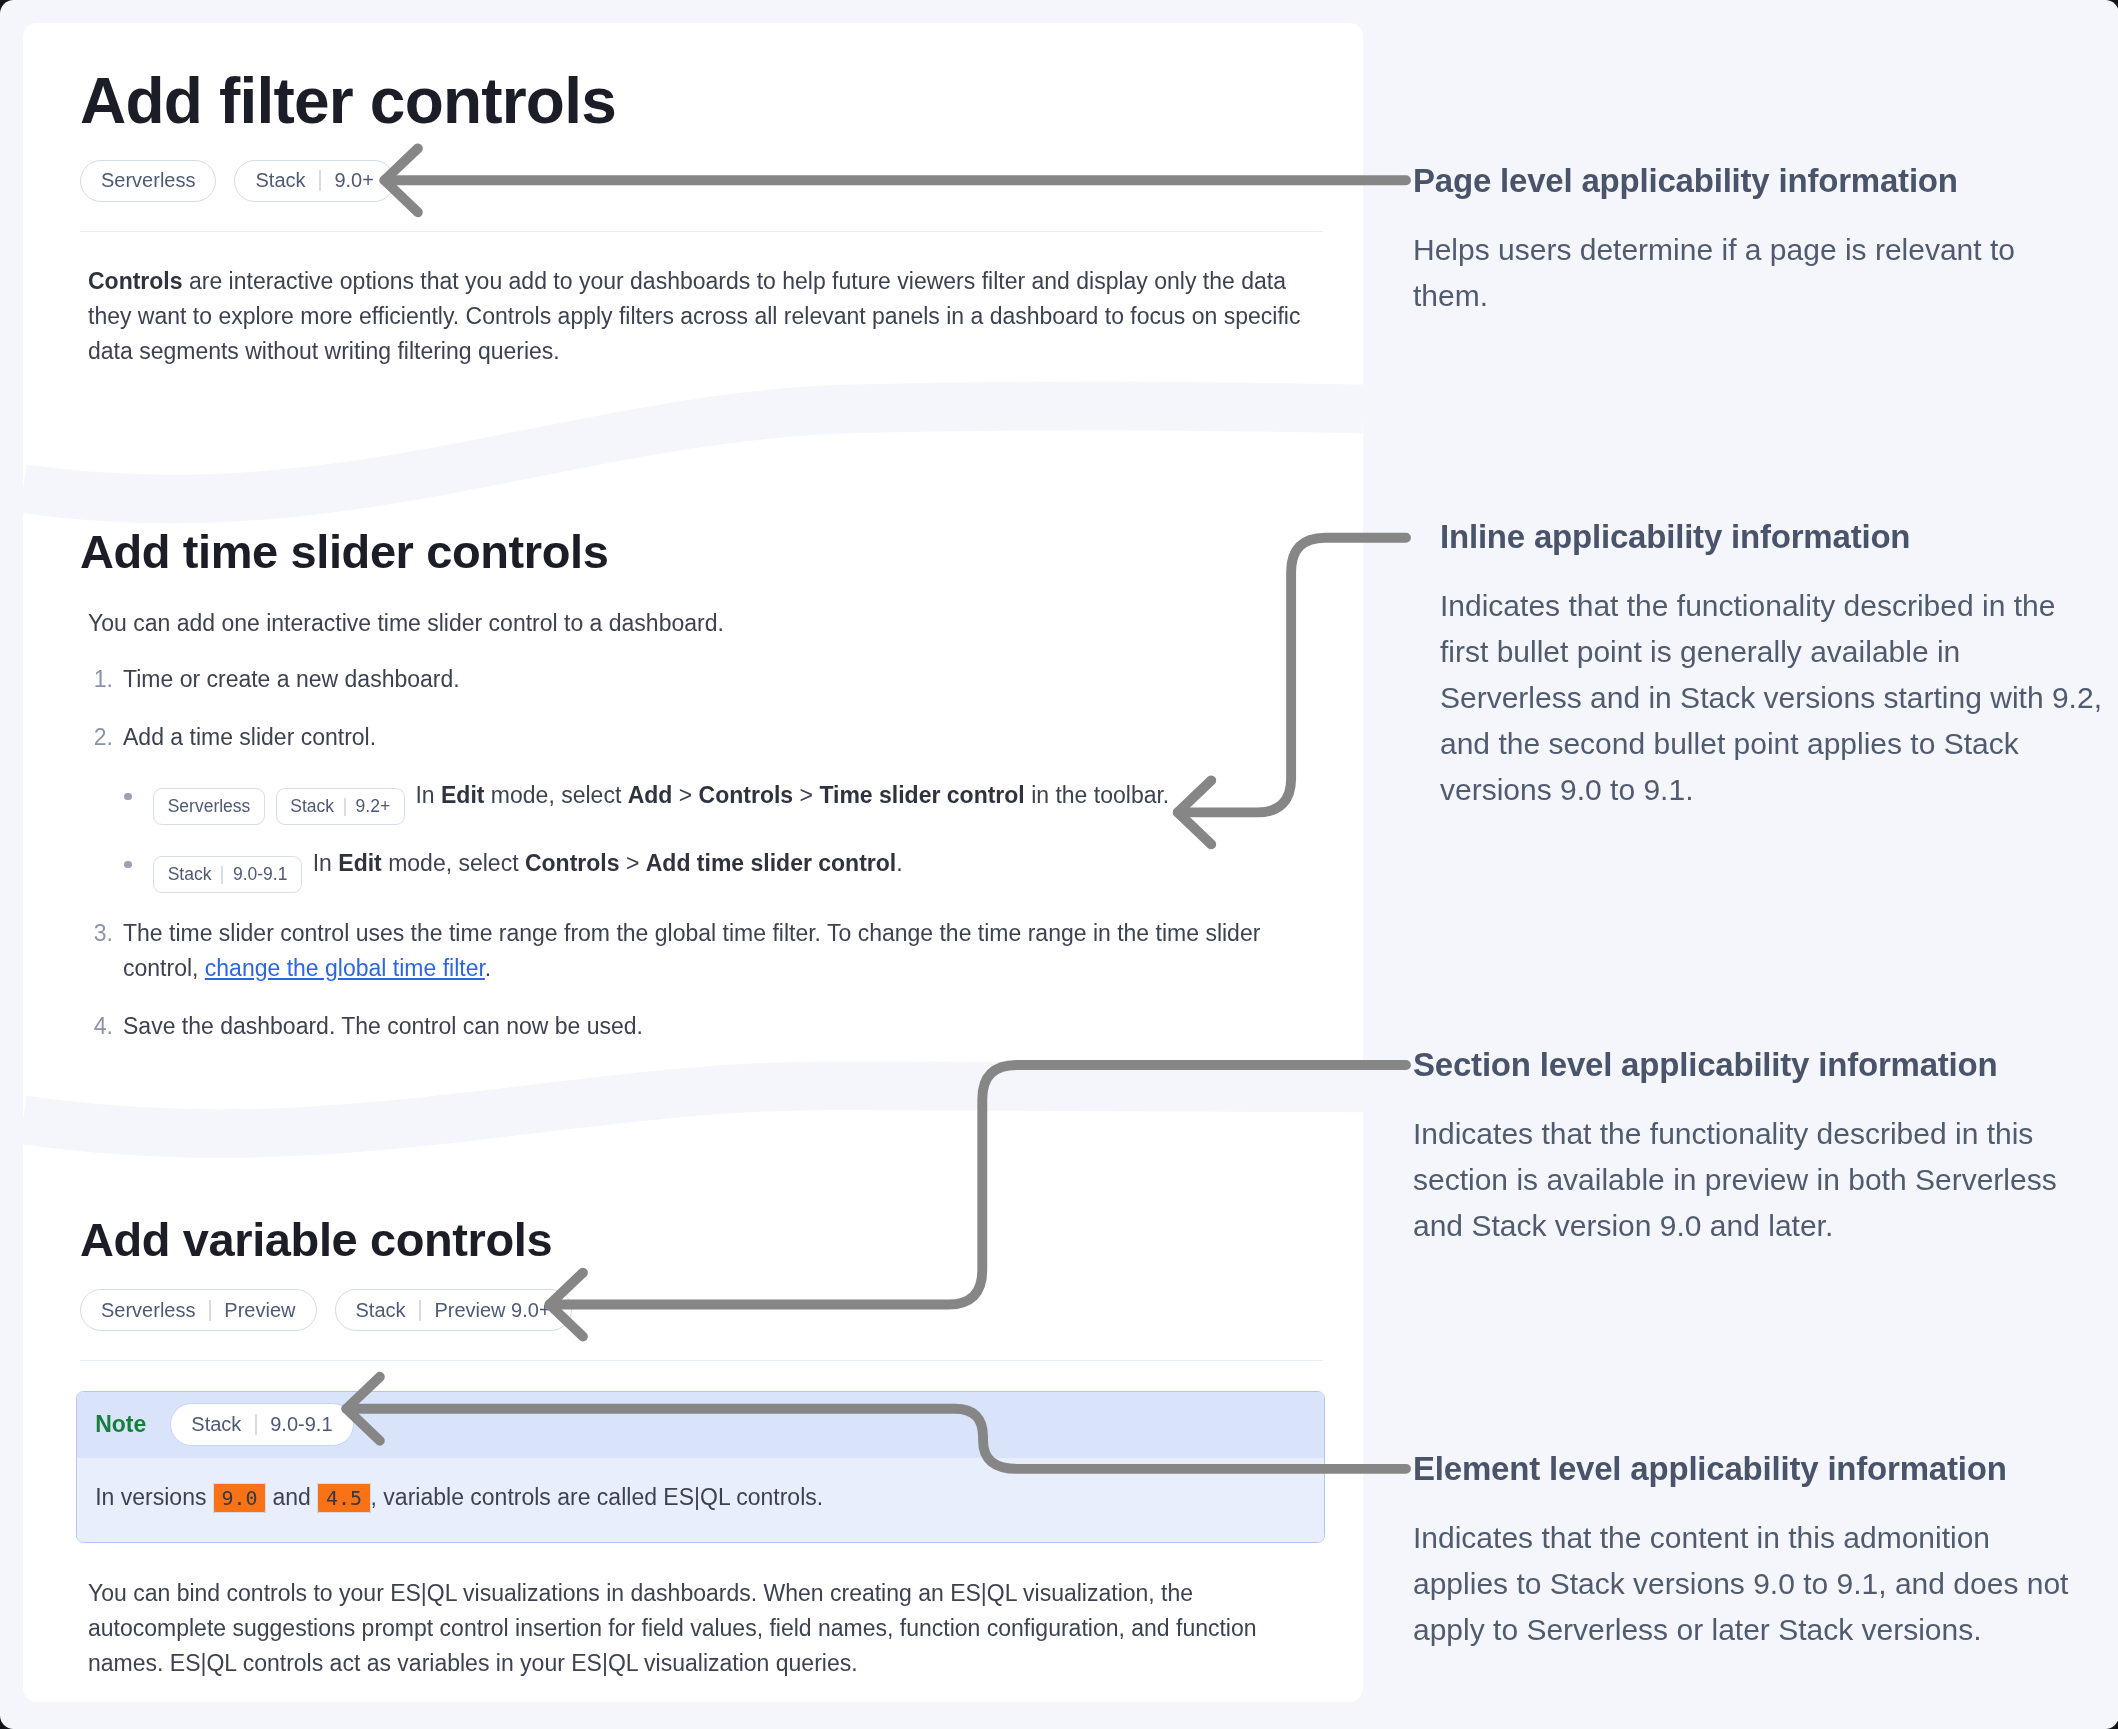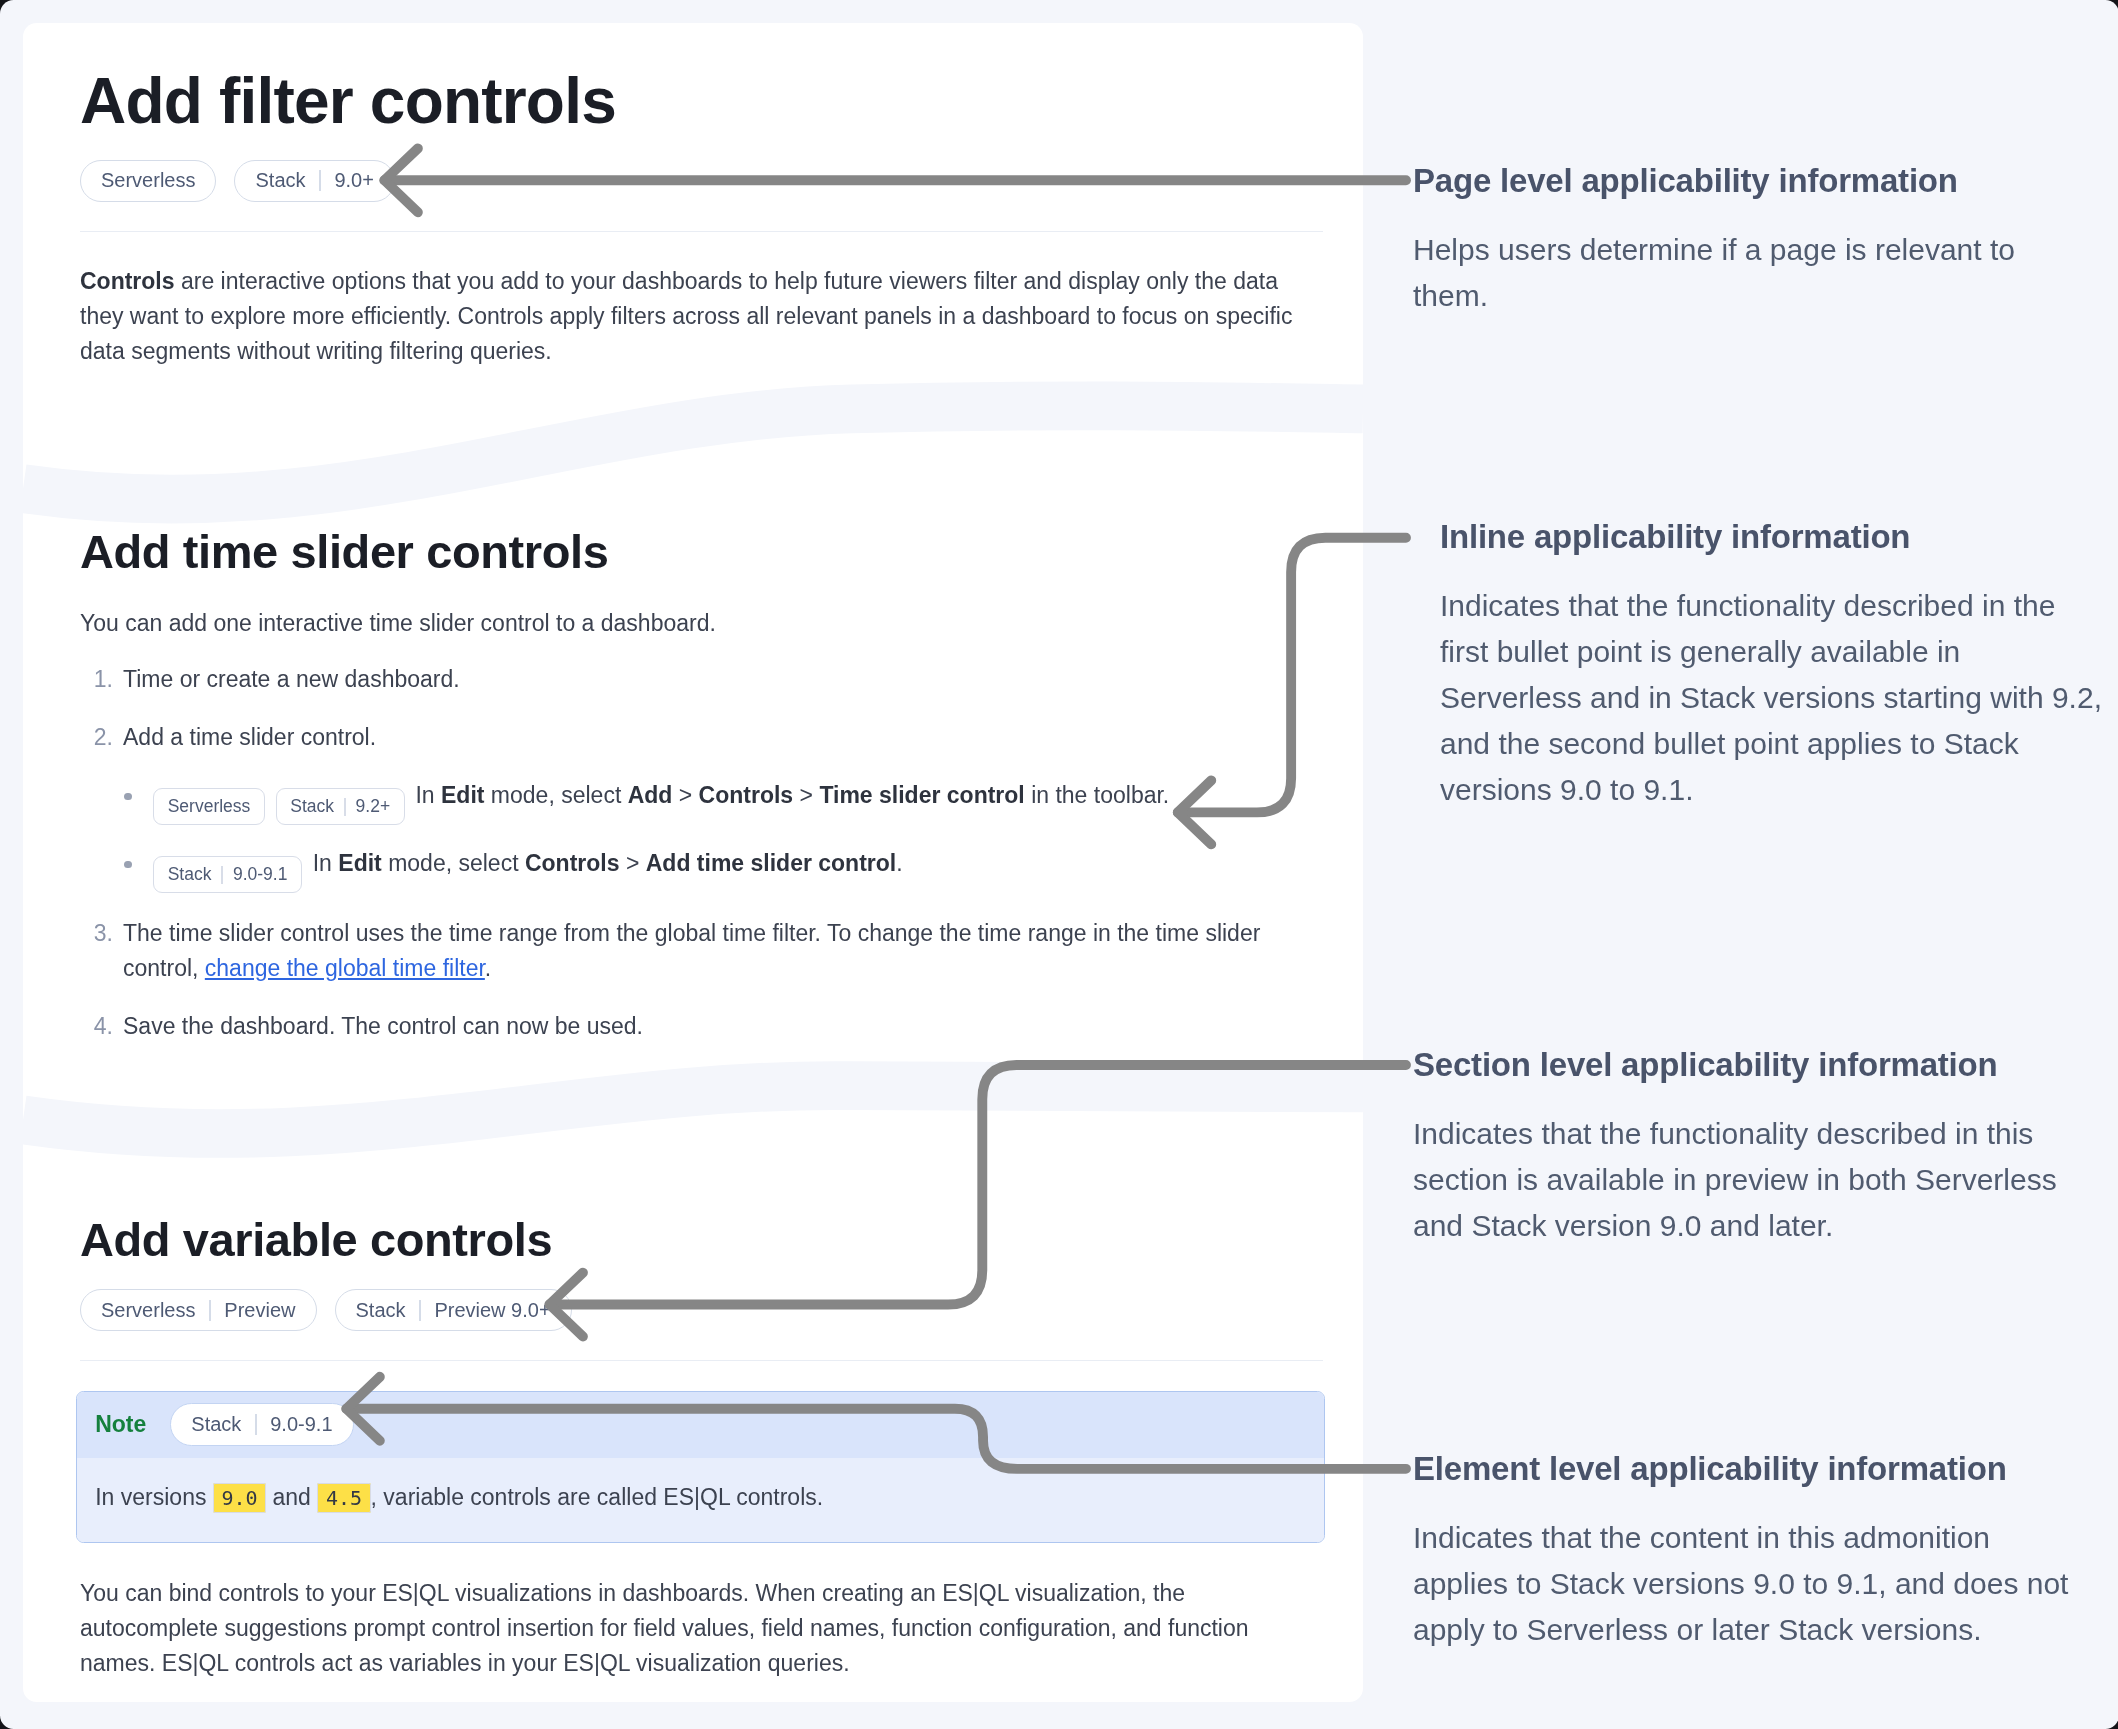--- a/index.html
+++ b/index.html
@@ -22,21 +22,21 @@
   .pill{display:inline-flex;align-items:center;height:40px;padding:0 20px;border:1.5px solid #d5dce8;
         border-radius:760px;background:#fff;font-size:20px;color:#4e5a74;white-space:nowrap;}
   .pill .sep{width:1.5px;height:21px;background:#d5dce8;margin:0 13.7px;}
   .pill-sm{height:35px;padding:0 13.7px;border-radius:9px;font-size:17.5px;margin-right:10.6px;
            vertical-align:-9px;position:relative;display:inline-flex;align-items:center;
            border:1.5px solid #d8dde8;background:#fff;color:#4e5a74;white-space:nowrap;}
   .pill-sm .sep{width:1.5px;height:18px;background:#d8dde8;margin:0 10px;}
 
   hr.rule{border:none;border-top:1.5px solid #e9edf4;margin:29px 0 0 0;}
 
-  .para{margin:32px 0 0 0;font-size:23px;line-height:35px;color:#3c4250;max-width:1248px;}
+  .para{margin:32px 0 0 8px;font-size:23px;line-height:35px;color:#3c4250;max-width:1248px;}
   .para strong{color:#2e333e;}
   a.link{color:#2e66e0;cursor:pointer;}
 
   .intro{margin-top:26px;}
 
   ol.steps{list-style:none;margin:21px 0 0 0;padding:0 0 0 43px;counter-reset:st;}
   ol.steps>li{counter-increment:st;position:relative;margin-bottom:23px;
               font-size:23px;line-height:35px;color:#3c4250;max-width:1210px;}
   ol.steps>li::before{content:counter(st) ".";position:absolute;left:-43px;width:33px;text-align:right;
               color:#8a93a8;}
@@ -47,21 +47,21 @@
   ul.sub>li::before{content:"";position:absolute;left:-29px;top:14.5px;width:7.6px;height:7.6px;
               border-radius:50%;background:#99a1b2;}
 
   
   .note{margin-top:30px;border:1.5px solid #aec6f0;border-radius:7.6px;overflow:hidden;
         margin-left:-3.8px;margin-right:-2.3px;}
   .note-head{display:flex;align-items:center;background:#d9e4fb;padding:11.4px 18px;}
   .note-label{font-size:23px;font-weight:700;color:#15803d;margin-right:24px;}
   .note-head .pill{border-color:#c3d4f2;height:41px;}
   .note-body{background:#e8eefc;padding:23px 18px 27px 18px;font-size:23px;line-height:33px;color:#3c4250;}
-  code.chip{font-family:"DejaVu Sans Mono",monospace;font-size:20px;background:#fde047;
+  code.chip{font-family:"DejaVu Sans Mono",monospace;font-size:20px;background:#f97316;
         border:0.8px solid #d8dbe4;border-radius:2px;padding:2.3px 7.6px;color:#333945;}
 
   
   .annot{position:absolute;left:1413px;width:669px;}
   .annot h3{margin:0;font-size:33px;line-height:40px;font-weight:700;color:#49536a;letter-spacing:-0.2px;}
   .annot p{margin:26px 0 0 0;font-size:30px;line-height:46px;color:#505b6f;}
 
   .arrows{position:absolute;inset:0;pointer-events:none;}
   .arrows path{fill:none;stroke:#868686;stroke-width:13px;stroke-linecap:round;stroke-linejoin:round;}
 </style>

